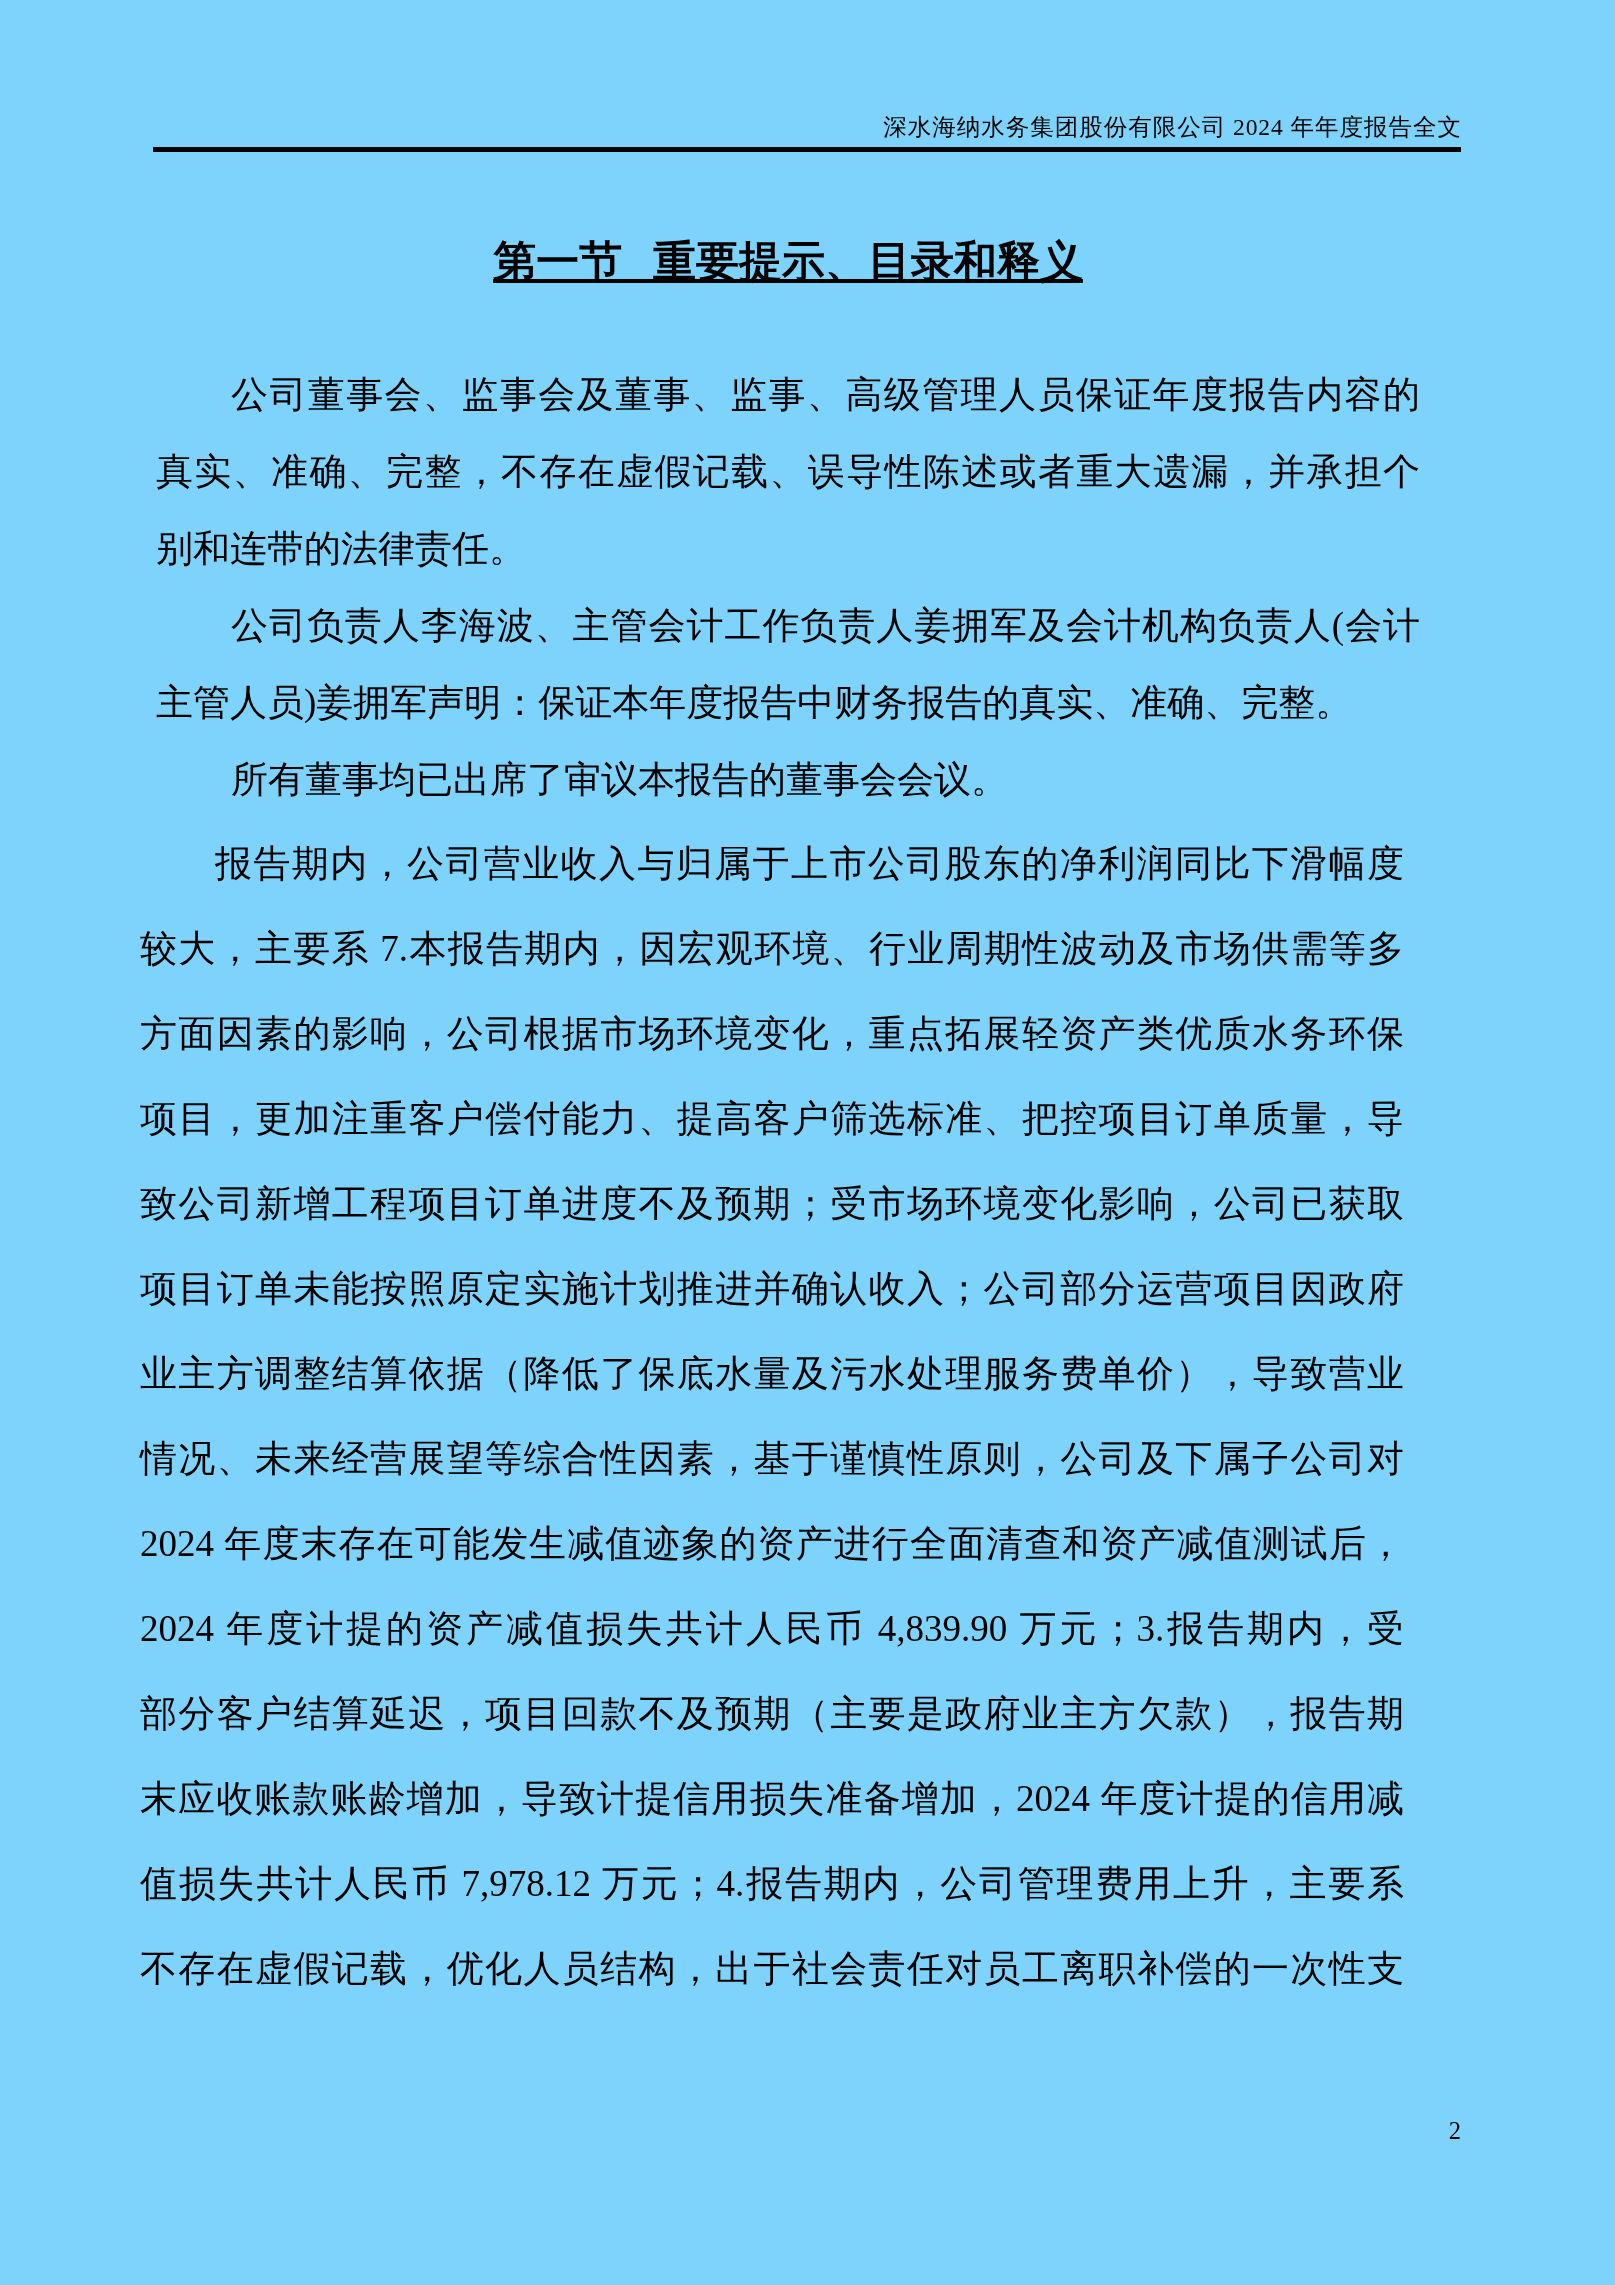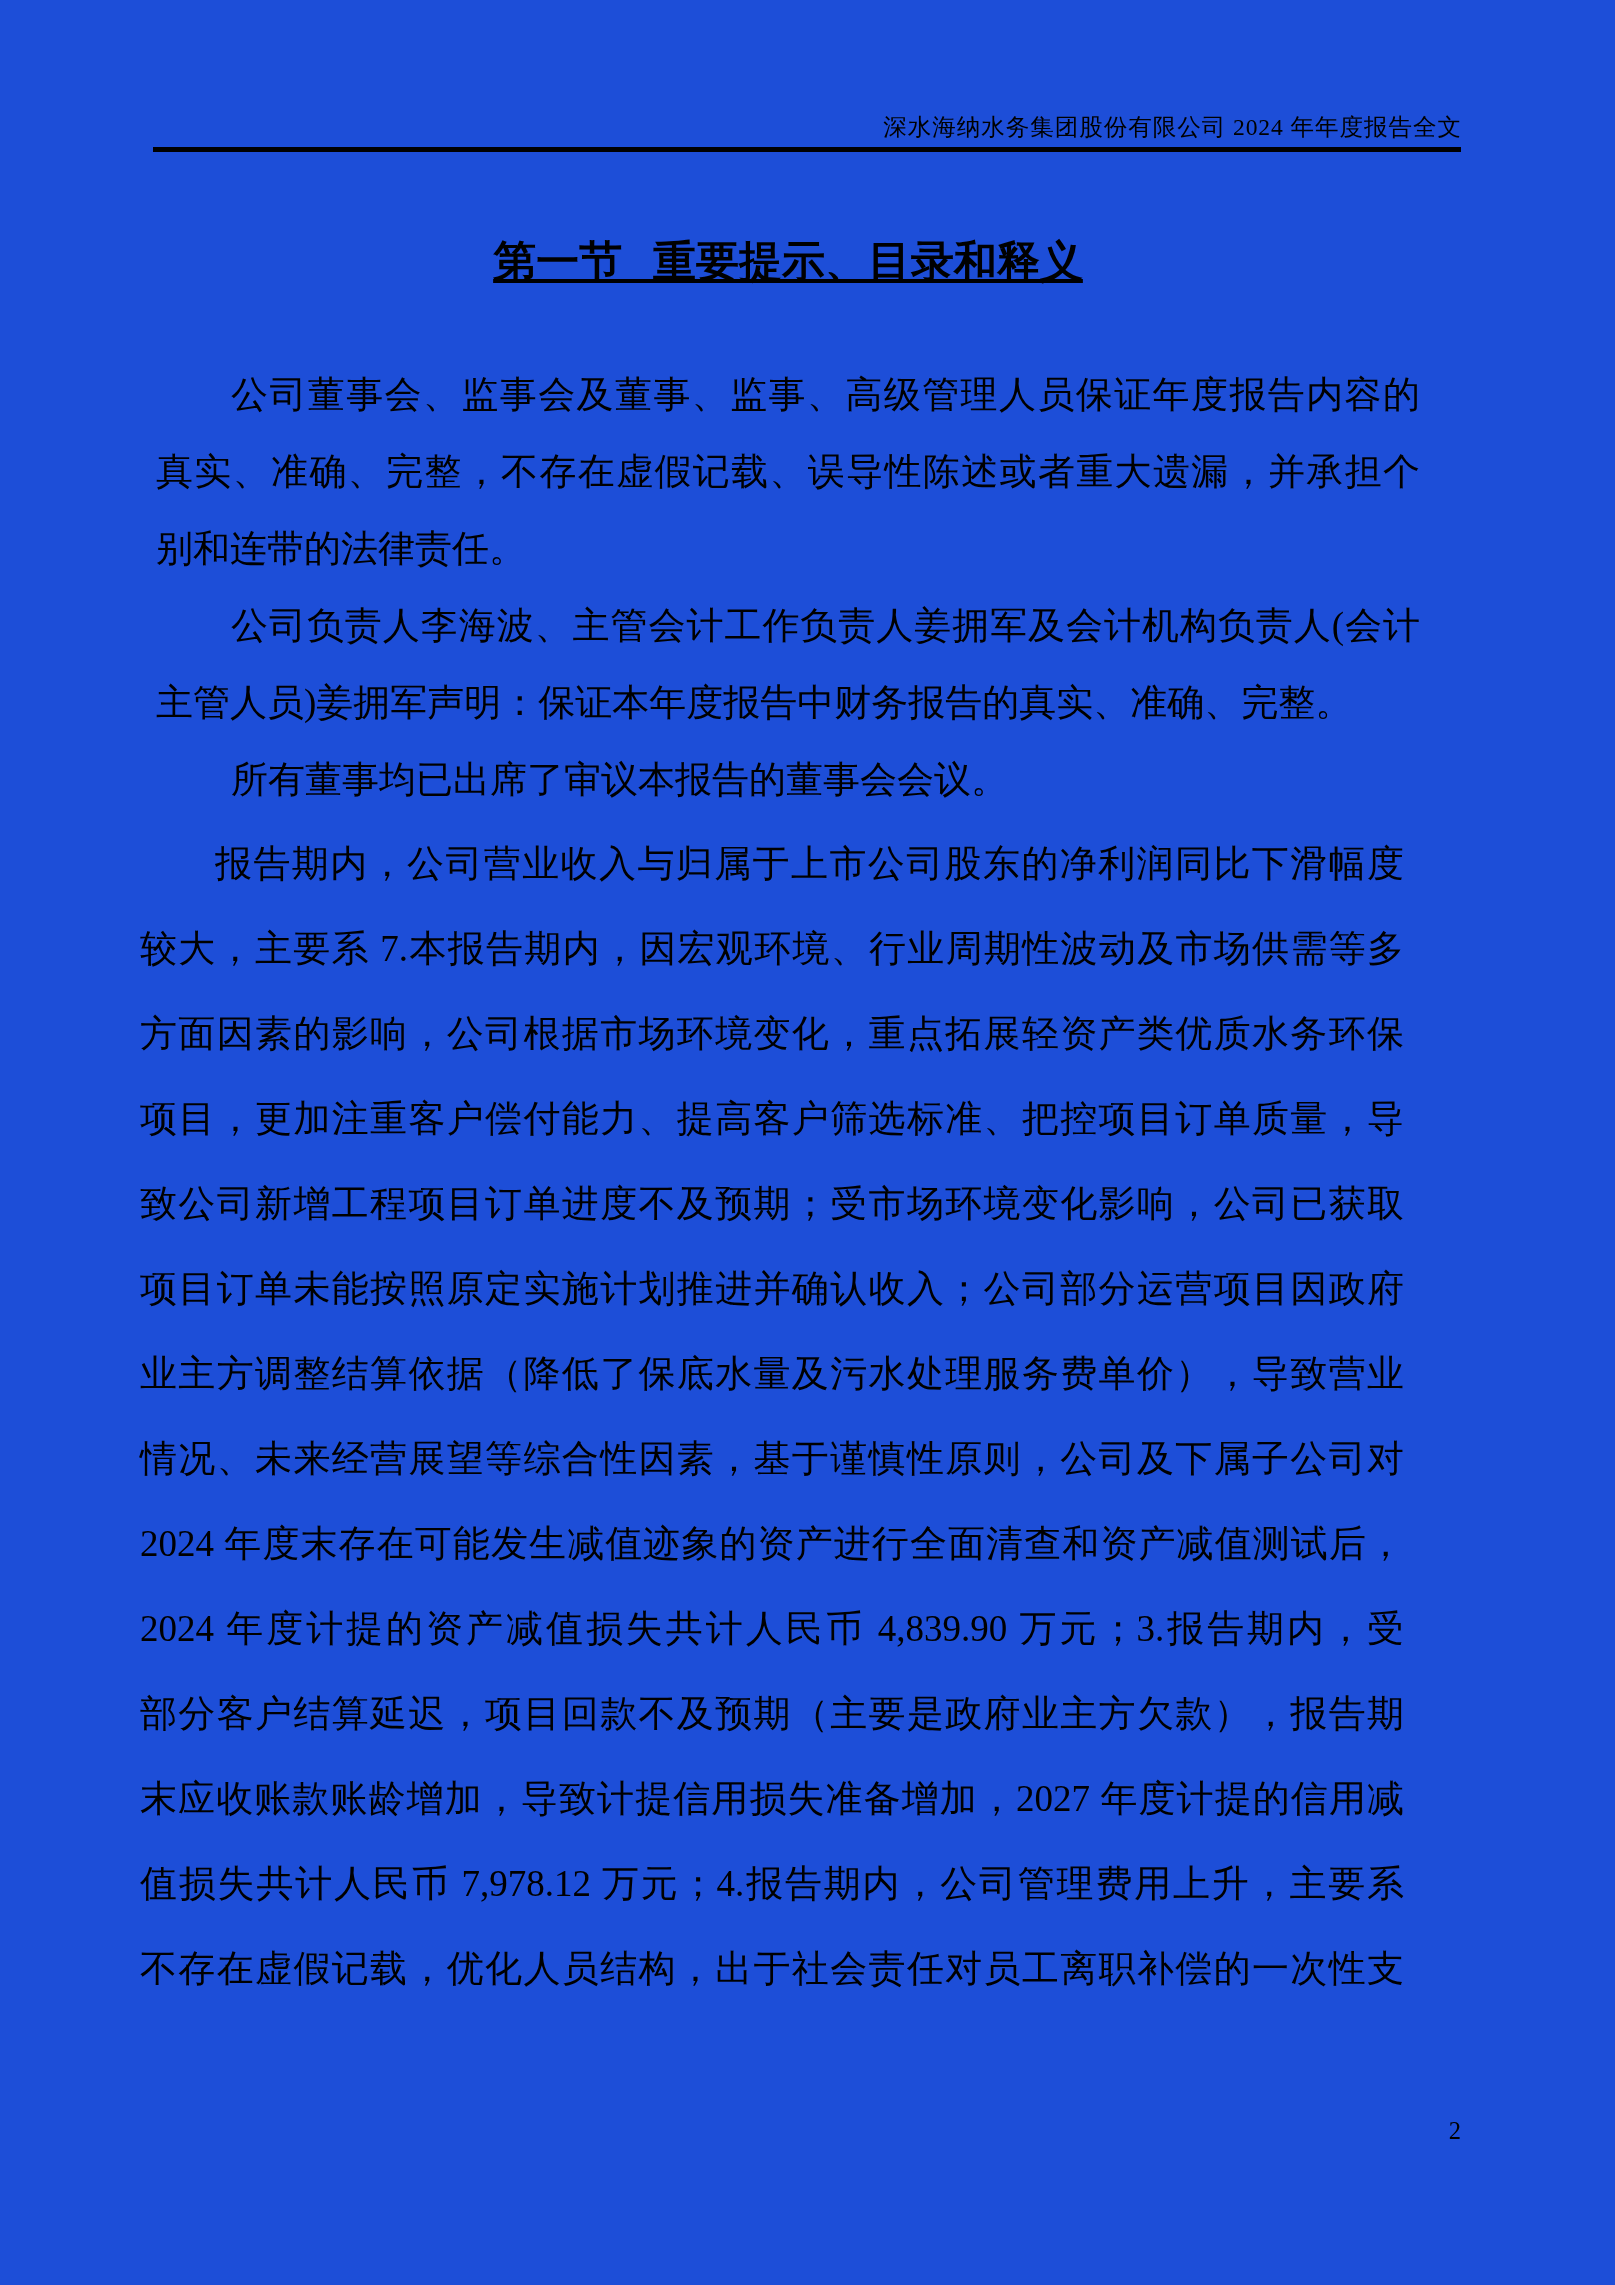--- a/index.html
+++ b/index.html
@@ -1,21 +1,21 @@
 <!DOCTYPE html>
 <html style="font-size:14.5px"><head>
 <meta charset="utf-8">
 <style>
   html, body { margin: 0; padding: 0; background: #e8e8e8; }
   .page {
     position: relative;
     width: 1616px;
     height: 2286px;
     margin: 0 auto;
-    background: #1d4ed8;
+    background: #7dd3fc;
     color: #000000;
     font-family: "Liberation Serif", "DejaVu Serif", serif;
     overflow: hidden;
   }
   .header-text {
     position: absolute;
     top: 111px;
     right: 154px;
     font-size: 23.6px;
     letter-spacing: 0.9px;
@@ -94,21 +94,21 @@
     <div class="bline">较大，主要系 7.本报告期内，因宏观环境、行业周期性波动及市场供需等多</div>
     <div class="bline">方面因素的影响，公司根据市场环境变化，重点拓展轻资产类优质水务环保</div>
     <div class="bline">项目，更加注重客户偿付能力、提高客户筛选标准、把控项目订单质量，导</div>
     <div class="bline">致公司新增工程项目订单进度不及预期；受市场环境变化影响，公司已获取</div>
     <div class="bline">项目订单未能按照原定实施计划推进并确认收入；公司部分运营项目因政府</div>
     <div class="bline">业主方调整结算依据（降低了保底水量及污水处理服务费单价），导致营业</div>
     <div class="bline">情况、未来经营展望等综合性因素，基于谨慎性原则，公司及下属子公司对</div>
     <div class="bline">2024 年度末存在可能发生减值迹象的资产进行全面清查和资产减值测试后，</div>
     <div class="bline">2024 年度计提的资产减值损失共计人民币 4,839.90 万元；3.报告期内，受</div>
     <div class="bline">部分客户结算延迟，项目回款不及预期（主要是政府业主方欠款），报告期</div>
-    <div class="bline">末应收账款账龄增加，导致计提信用损失准备增加，2027 年度计提的信用减</div>
+    <div class="bline">末应收账款账龄增加，导致计提信用损失准备增加，2024 年度计提的信用减</div>
     <div class="bline">值损失共计人民币 7,978.12 万元；4.报告期内，公司管理费用上升，主要系</div>
     <div class="bline">不存在虚假记载，优化人员结构，出于社会责任对员工离职补偿的一次性支</div>
   </div>
 
   <div class="page-num">2</div>
 
 </div>
 
 
 </body></html>

